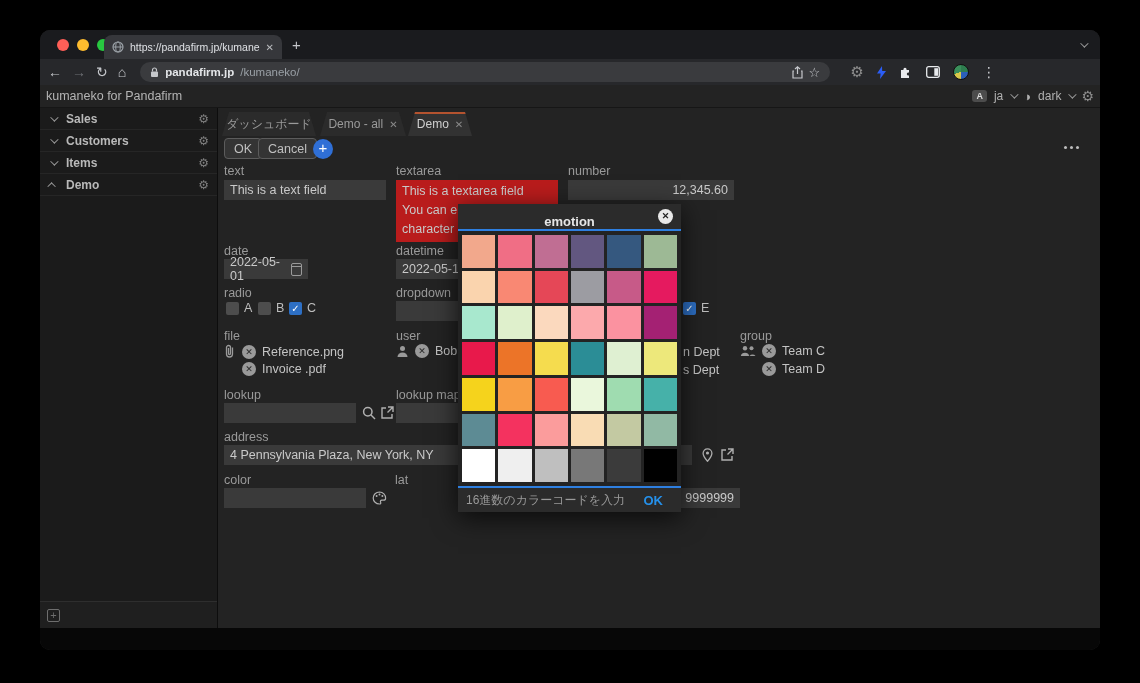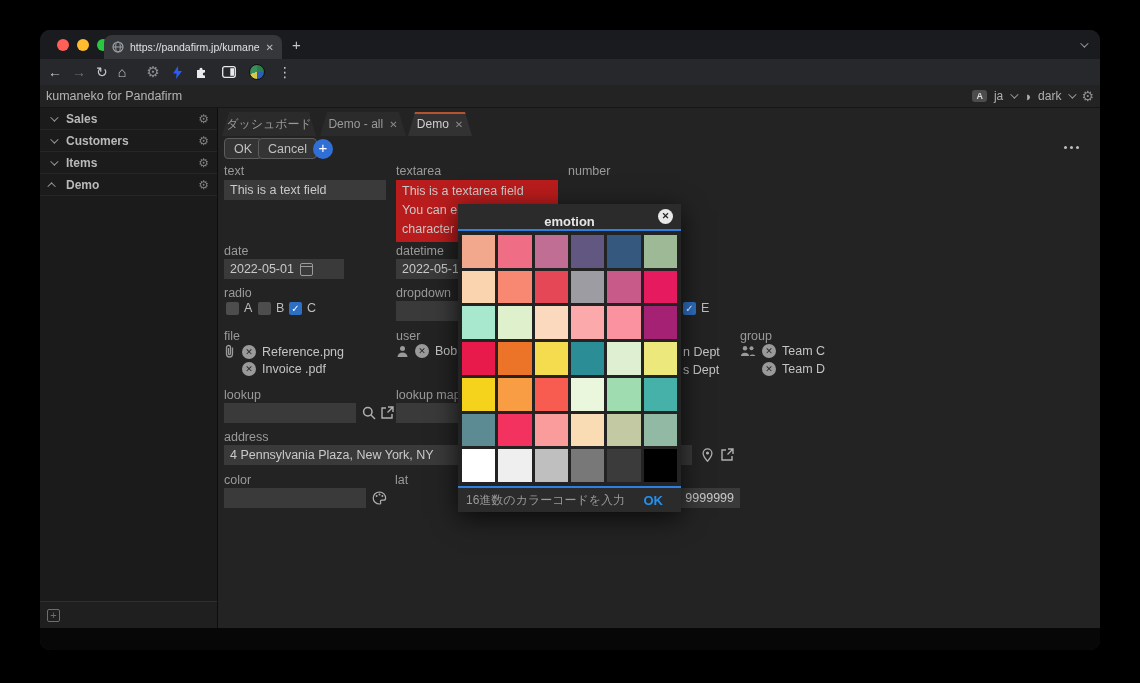--- a/index.html
+++ b/index.html
@@ -128,20 +128,34 @@
     </div>
     <span class="newtab">+</span>
     <span class="tabsearch"><i class="chev down"></i></span>
   </div>
 
   <div class="toolbar">
     <span class="navic">←</span>
     <span class="navic dim">→</span>
     <span class="navic">↻</span>
     <span class="navic">⌂</span>
+    <div class="urlpill">
+      <svg class="mini" width="9" height="11" viewBox="0 0 9 11">
+        <rect x="1" y="4.5" width="7" height="5.5" rx="1" fill="#c6c8cc"></rect>
+        <path d="M2.5 4.5 V3 a2 2 0 0 1 4 0 V4.5" fill="none" stroke="#c6c8cc" stroke-width="1.2"></path>
+      </svg>
+      <span class="dom">pandafirm.jp</span>
+        <span class="path">/kumaneko/</span>
+      <span class="spacer"></span>
+      <svg class="mini" width="11" height="13" viewBox="0 0 11 13">
+        <path d="M5.5 1 V8 M3 3 L5.5 0.8 L8 3" fill="none" stroke="#c6c8cc" stroke-width="1.2"></path>
+        <path d="M2 5 H1 V12 H10 V5 H9" fill="none" stroke="#c6c8cc" stroke-width="1.2"></path>
+      </svg>
+      <span class="navic" style="font-size:13px">☆</span>
+    </div>
     <div class="extrow">
       <span class="gearchar" style="font-size:15px">⚙</span>
       <svg class="mini" width="9" height="13" viewBox="0 0 9 13">
         <polygon points="5,0 0,7.5 3.6,7.5 3,13 9,5 5.2,5" fill="#2b5df5"></polygon>
       </svg>
       <svg class="mini" width="14" height="14" viewBox="0 0 14 14">
         <path d="M2 5 h2.5 a1.6 1.6 0 1 1 3 0 H10 v2.5 a1.6 1.6 0 1 0 0 3 V13 H2 z" fill="#e8eaed"></path>
       </svg>
       <svg class="mini" width="14" height="12" viewBox="0 0 14 12">
         <rect x="0.7" y="0.7" width="12.6" height="10.6" rx="2" fill="none" stroke="#e8eaed" stroke-width="1.3"></rect>
@@ -222,23 +236,24 @@
       <div class="finput" style="left:6px; top:72px; width:162px;">This is a text field</div>
 
       <div class="flabel" style="left:178px; top:56px;">textarea</div>
       <div class="ftextarea" style="left:178px; top:72px;">
         <div style="white-space:nowrap;">This is a textarea field</div>
         <div style="white-space:nowrap;">You can ent</div>
         <div style="white-space:nowrap;">character st</div>
       </div>
 
       <div class="flabel" style="left:350px; top:56px;">number</div>
+      <div class="finput right" style="left:350px; top:72px; width:166px;">12,345.60</div>
 
       <div class="flabel" style="left:6px; top:136px;">date</div>
-      <div class="finput" style="left:6px; top:151px; width:120px;">
+      <div class="finput" style="left:6px; top:151px; width:84px;">
         <span>2022-05-01</span>
         <span class="cal"></span>
       </div>
 
       <div class="flabel" style="left:178px; top:136px;">datetime</div>
       <div class="finput" style="left:178px; top:151px; width:162px;">2022-05-11</div>
 
       <div class="flabel" style="left:6px; top:178px;">radio</div>
       <span class="cb" style="left:8px; top:194px;"></span>
       <span class="cblabel" style="left:26px; top:193px;">A</span>

